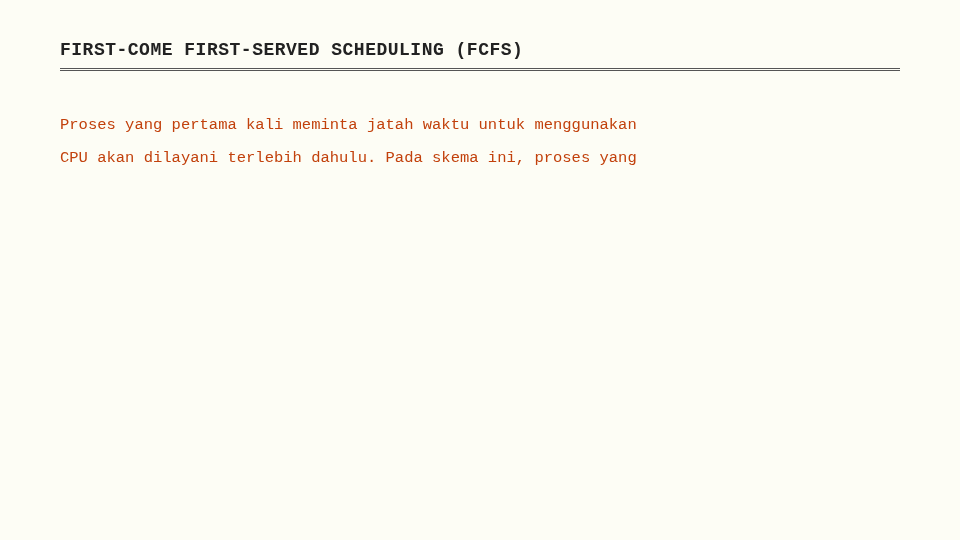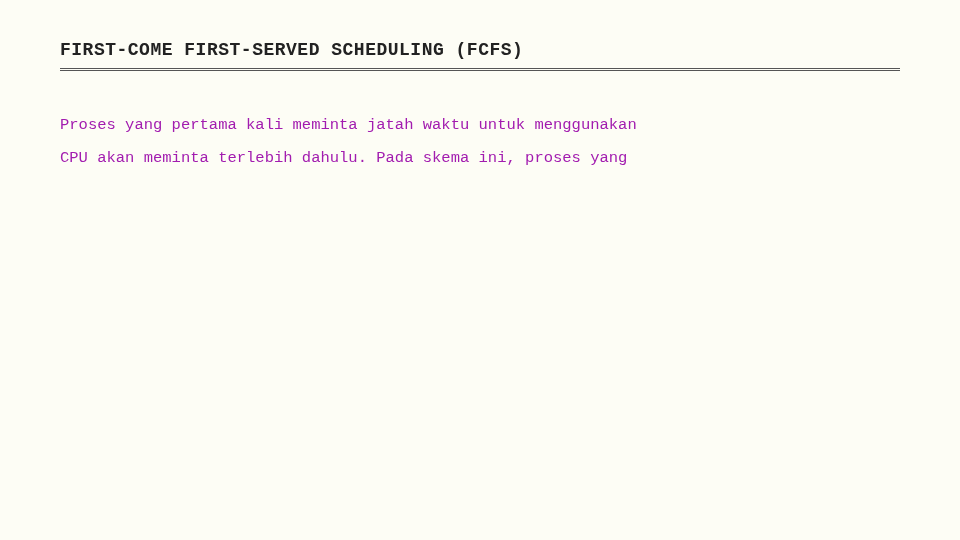--- a/index.html
+++ b/index.html
@@ -38,21 +38,21 @@
     .divider {
       border: none;
       border-top: 3px double #555;
       margin-top: 8px;
       margin-bottom: 40px;
     }
 
     .content-body {
       font-family: 'Courier New', Courier, monospace;
       font-size: 15.5px;
-      color: #a21caf;
+      color: #c2410c;
       line-height: 1.9;
       text-align: justify;
       max-width: 840px;
     }
 
     .content-line {
       display: block;
       margin-bottom: 4px;
     }
   </style>
@@ -60,15 +60,15 @@
 <body>
 
 <div class="page-container">
   <div class="title-section">
     <h1 class="page-title">FIRST-COME FIRST-SERVED SCHEDULING (FCFS)</h1>
     <hr class="divider">
   </div>
 
   <div class="content-body">
     <span class="content-line">Proses  yang  pertama  kali  meminta  jatah  waktu  untuk  menggunakan</span>
-    <span class="content-line">CPU  akan  meminta  terlebih  dahulu.  Pada  skema  ini,  proses  yang</span>
+    <span class="content-line">CPU  akan  dilayani  terlebih  dahulu.  Pada  skema  ini,  proses  yang</span>
   </div>
 </div>
 
 </body></html>

